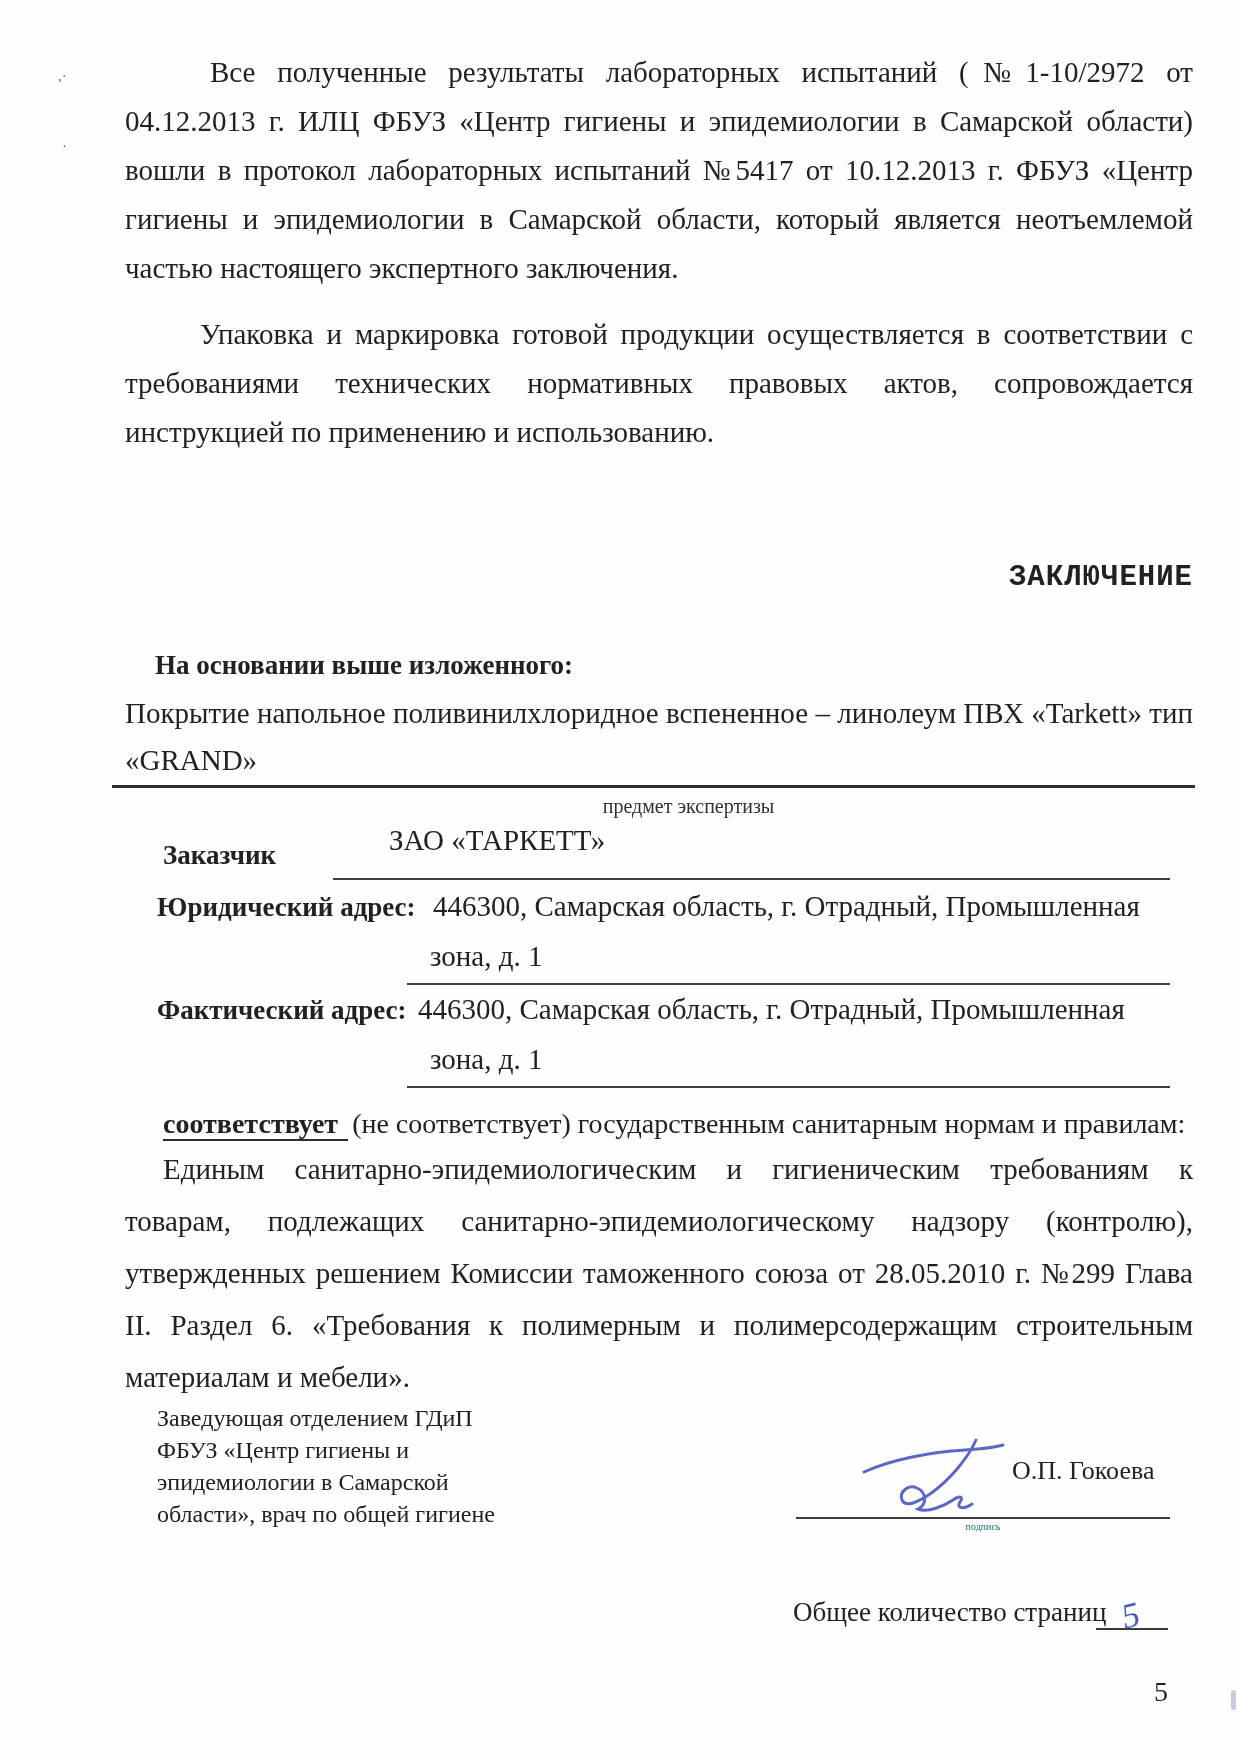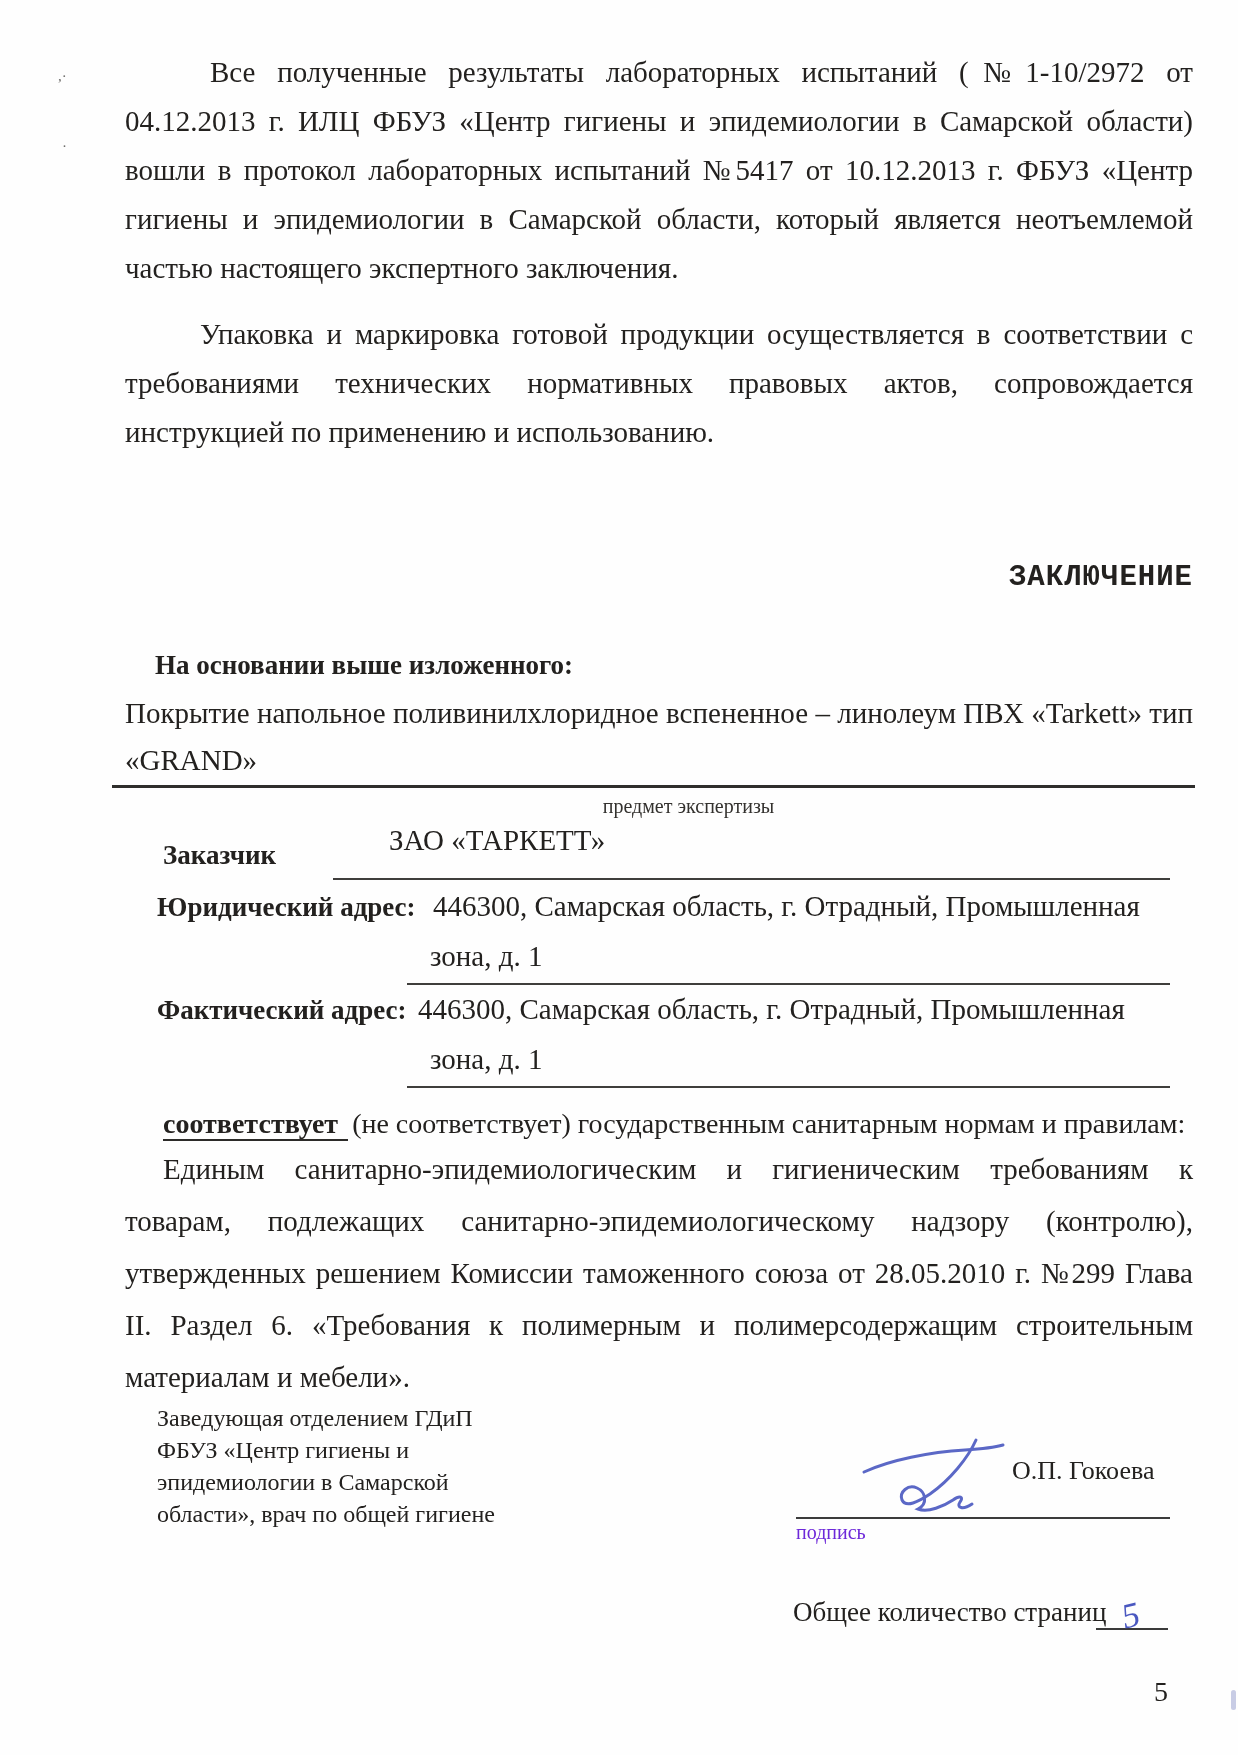--- a/index.html
+++ b/index.html
@@ -38,21 +38,21 @@
   .ul{position:absolute;border-top:2px solid #3f3e3c;}
 
   .compliance{position:absolute;left:163px;top:1108px;font-size:28px;white-space:nowrap;}
   .compliance .verdict{font-weight:bold;border-bottom:2px solid #2c2b29;padding-right:10px;margin-top:44px;}
   .compliance .rest{margin-left:4px;}
 
   .sig-labels{position:absolute;left:157px;top:1402px;width:540px;font-size:24px;}
   .sig-labels .ln{height:32px;line-height:32px;}
   .sig-name{position:absolute;left:1012px;top:1456px;font-size:26px;white-space:nowrap;}
   .sig-line{position:absolute;left:796px;top:1517px;width:374px;border-top:2px solid #3c3c3c;}
-  .sig-caption{position:absolute;left:796px;top:1521px;width:374px;text-align:left;font-size:20px;color:#6d28d9;}
+  .sig-caption{position:absolute;left:796px;top:1521px;width:374px;text-align:center;font-size:10px;color:#0f766e;}
   .signature-svg{position:absolute;left:850px;top:1432px;}
 
   .footer-total{position:absolute;left:793px;top:1597px;font-size:27px;white-space:nowrap;}
   .count-underline{position:absolute;left:1096px;top:1628px;width:72px;border-top:2px solid #3a3a3a;}
   .handwritten-five{
     position:absolute;left:1122px;top:1596px;
     font-size:35px;font-style:italic;color:#4a58c0;
     transform:rotate(-14deg);
   }
   .page-number{position:absolute;left:1154px;top:1676px;font-size:28px;}

